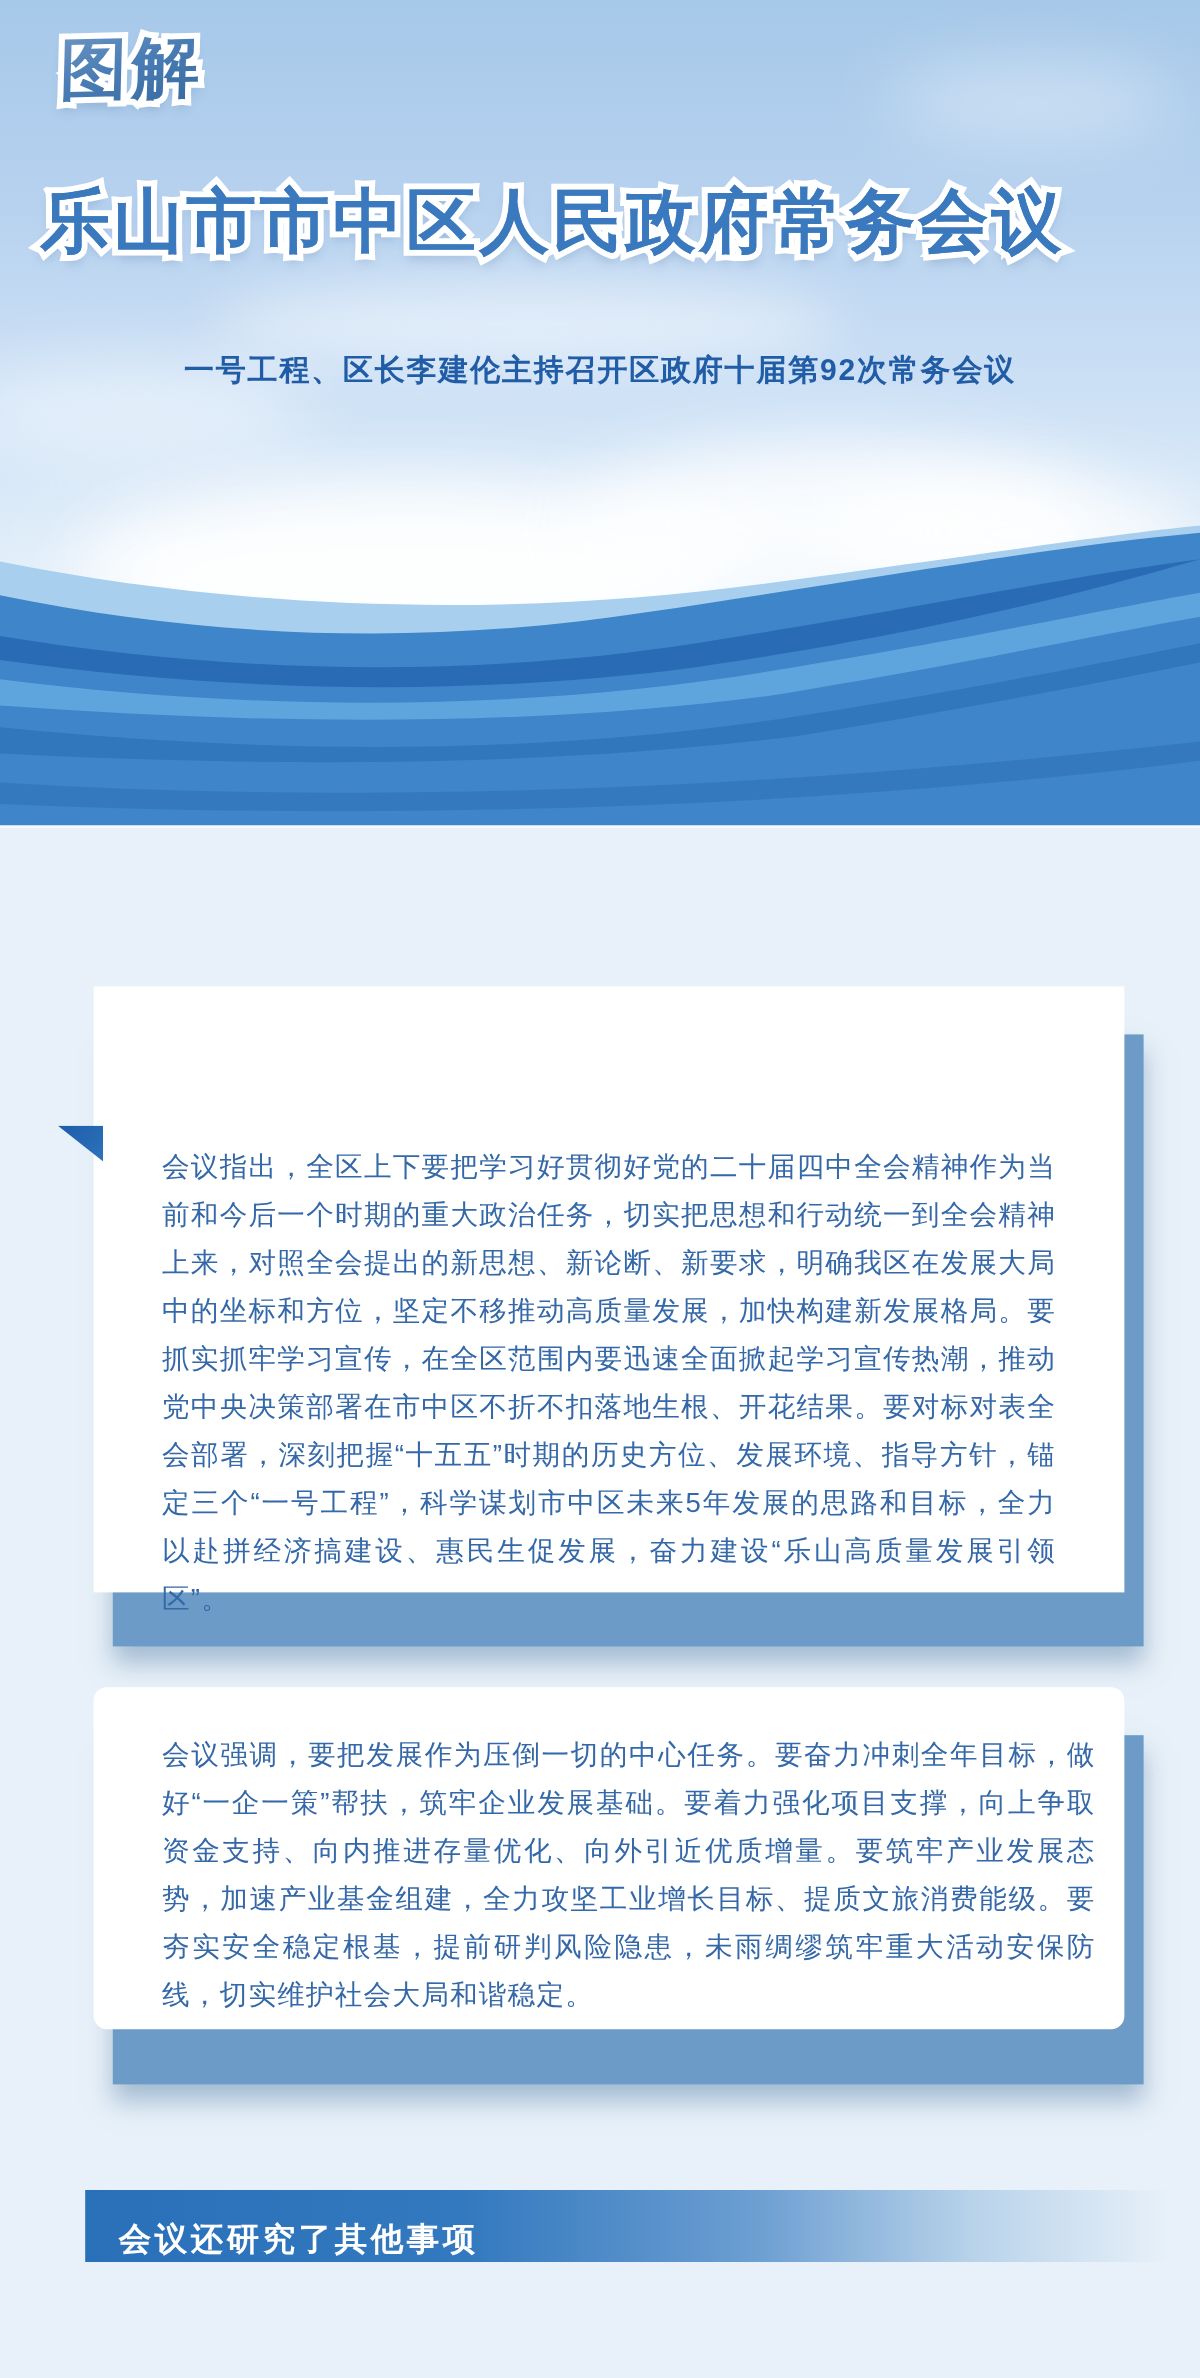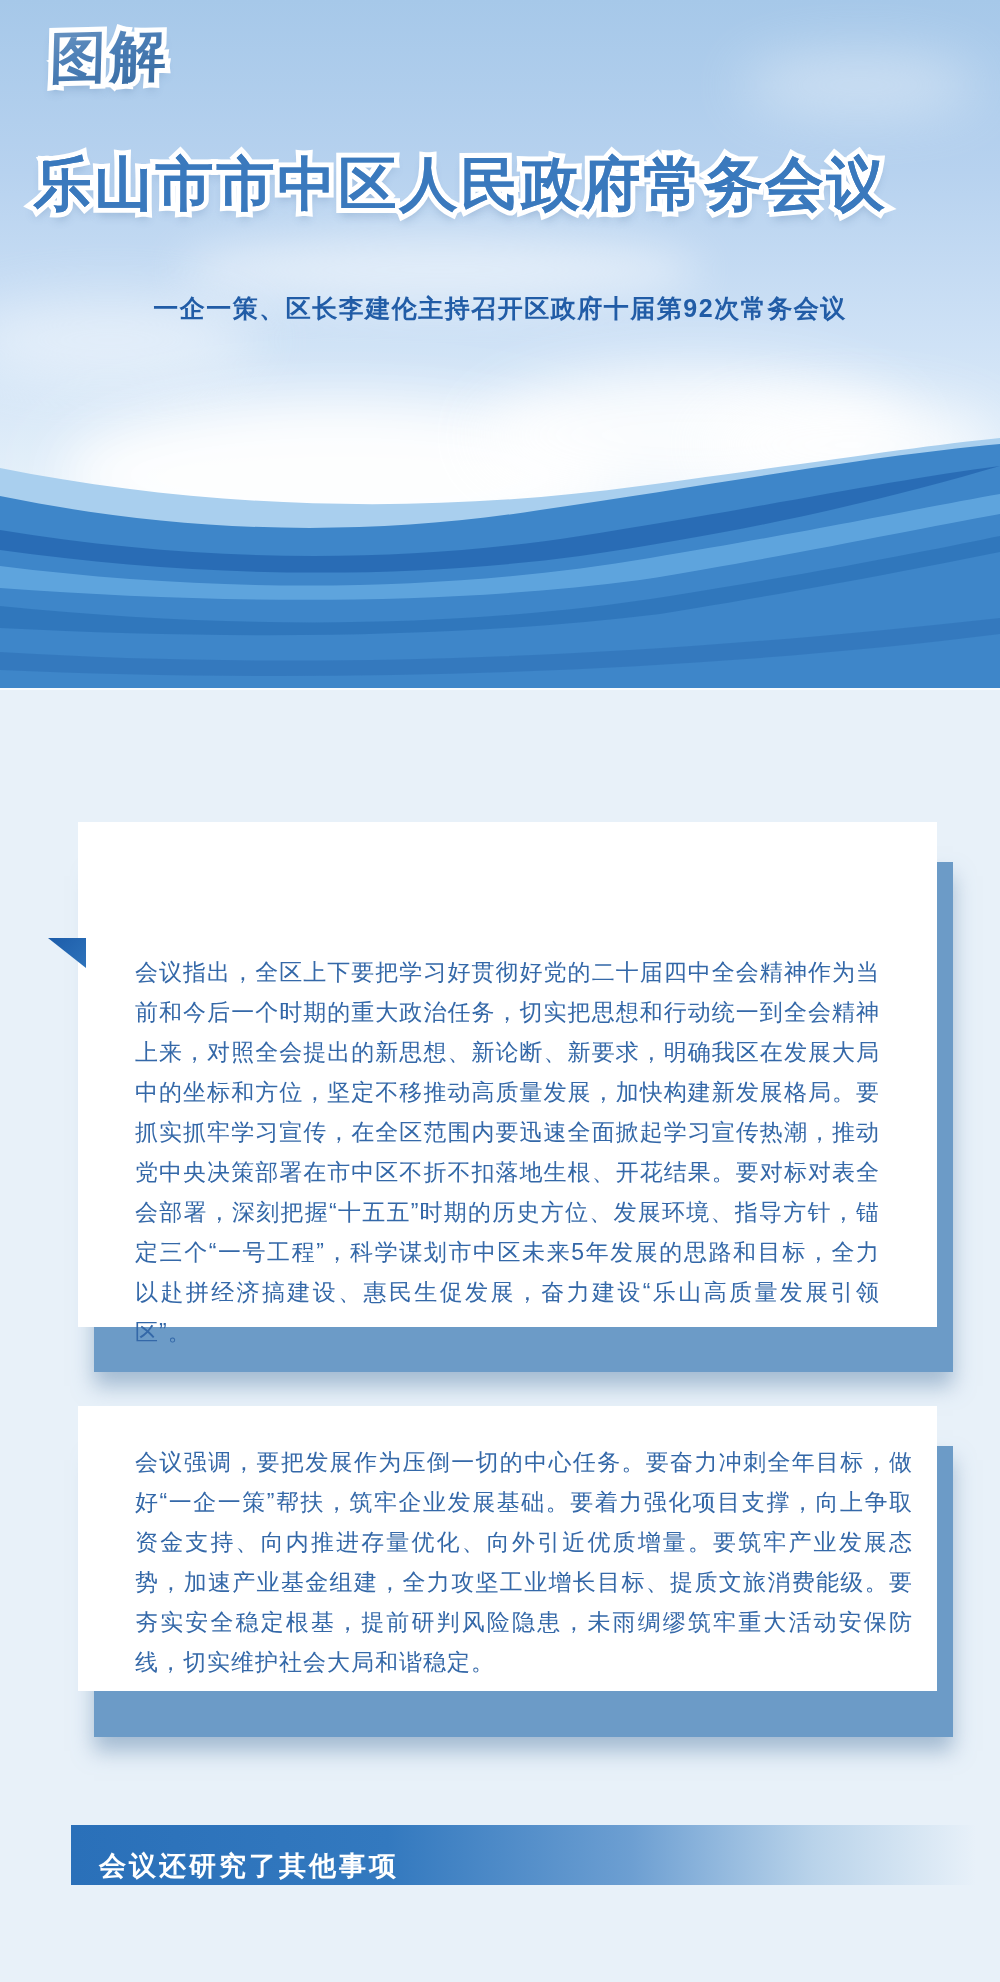--- a/index.html
+++ b/index.html
@@ -95,21 +95,21 @@
     position:absolute;width:859px;background:#6c9bc7;
     box-shadow:0 14px 20px rgba(96,134,172,.5);z-index:1;
   }
   .card-shadow.s1{left:94px;top:862px;height:510px;}
   .card-shadow.s2{left:94px;top:1446px;height:291px;}
   .card{
     position:absolute;left:78px;width:859px;background:#ffffff;z-index:3;
     box-sizing:border-box;
   }
   .card.card1{top:822px;height:505px;padding:130px 57px 0 57px;}
-  .card.card2{top:1406px;height:285px;padding:36px 24px 0 57px;}
+  .card.card2{top:1406px;height:285px;padding:36px 24px 0 57px;border-radius:11px;}
   .card-body{
     color:#3468a8;font-size:23px;line-height:40px;letter-spacing:1px;
     text-align:justify;
   }
 
   
   .footer-bar{
     position:absolute;left:71px;top:1825px;width:905px;height:60px;
     background:linear-gradient(90deg,#2a70b9 0%,#3379bf 35%,#6d9fd2 62%,#b9d3ea 82%,rgba(232,241,250,0) 100%);
     z-index:2;
@@ -137,21 +137,21 @@
   <div class="badge">
     <span class="layer-stroke">图解</span>
     <span class="layer-fill">图解</span>
   </div>
 
   <div class="hero-title">
     <span class="layer-stroke">乐山市市中区人民政府常务会议</span>
     <span class="layer-fill">乐山市市中区人民政府常务会议</span>
   </div>
 
-  <div class="subtitle">一企一策、区长李建伦主持召开区政府十届第92次常务会议</div>
+  <div class="subtitle">一号工程、区长李建伦主持召开区政府十届第92次常务会议</div>
 
 
   <svg class="waves" viewBox="0 0 1000 250" preserveAspectRatio="none" aria-hidden="true">
     <path d="M0,30 C200,70 420,78 640,48 C820,24 920,8 1000,0 L1000,40 C900,48 780,70 600,95 C400,118 200,112 0,78 Z" fill="#a9cfee"></path>
     <path d="M0,58 C180,95 360,100 540,72 C730,44 870,18 1000,6 L1000,250 L0,250 Z" fill="#3e86c9"></path>
     <path d="M0,92 C200,125 400,126 580,98 C760,70 890,42 1000,28 C890,60 760,92 580,118 C400,142 200,140 0,112 Z" fill="#2769b3" opacity="0.9"></path>
     <path d="M0,128 C240,158 460,152 650,120 C820,92 930,68 1000,56 L1000,76 C910,92 800,116 640,142 C440,168 220,166 0,150 Z" fill="#60a5de" opacity="0.95"></path>
     <path d="M0,168 C260,194 480,188 670,158 C840,131 950,108 1000,98 L1000,114 C930,128 820,150 660,176 C460,200 240,202 0,190 Z" fill="#2e74ba" opacity="0.85"></path>
     <path d="M0,214 C300,232 620,222 1000,180 L1000,196 C680,236 320,246 0,232 Z" fill="#2f72b7" opacity="0.6"></path>
   </svg>

